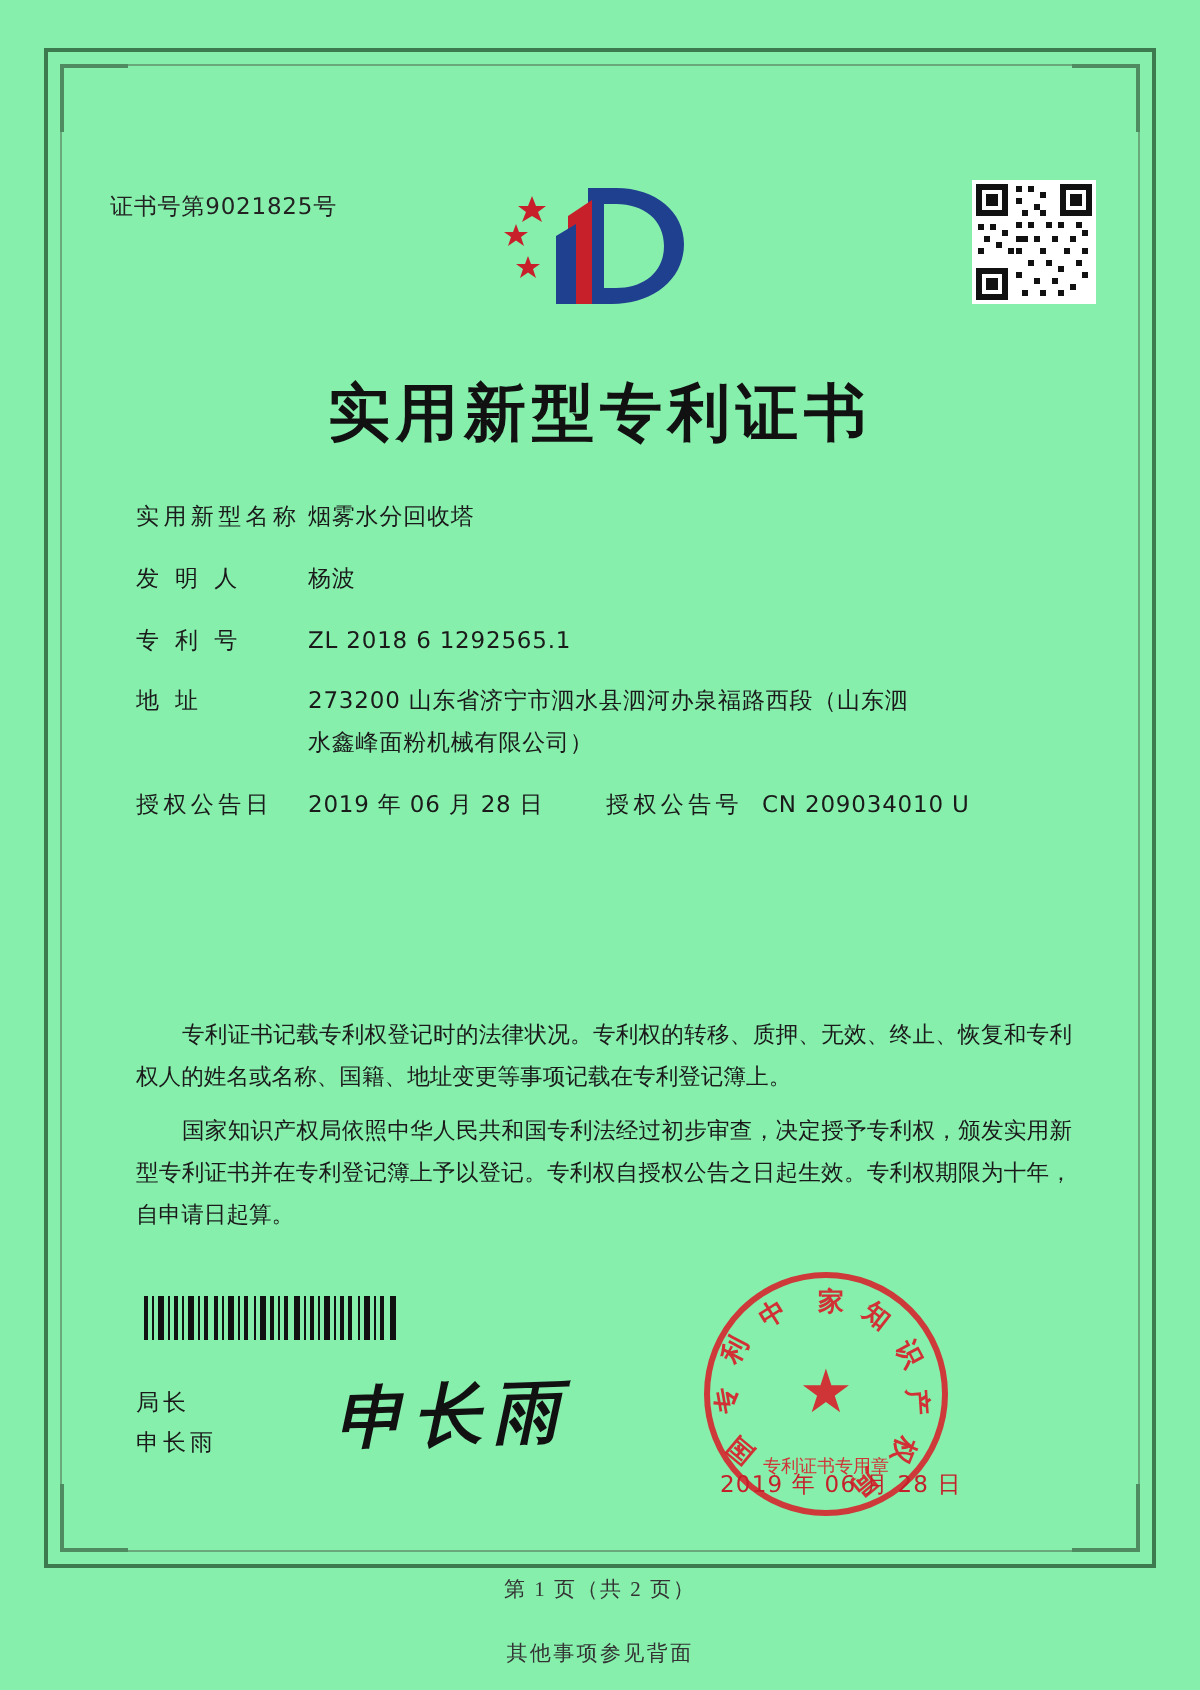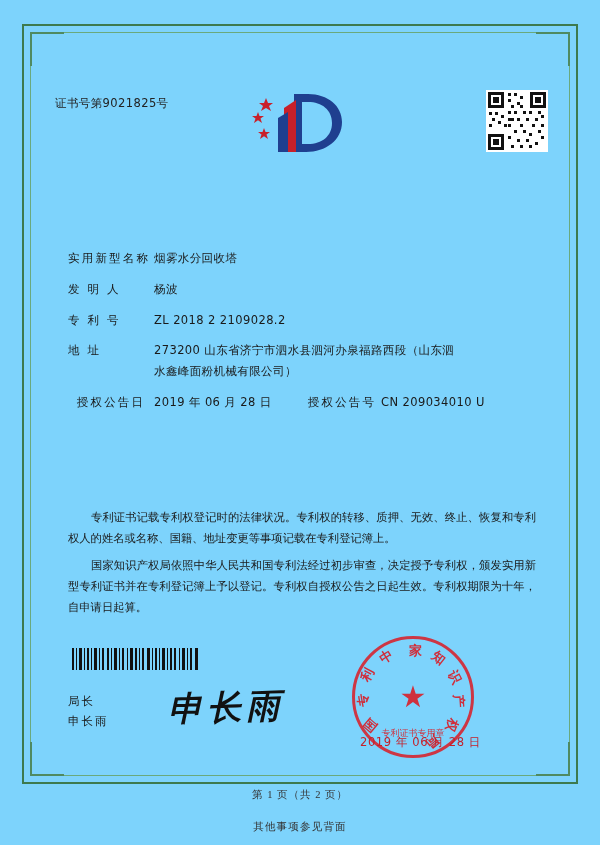--- a/index.html
+++ b/index.html
@@ -12,21 +12,21 @@
     height: 845px;
     font-family: "DejaVu Sans", sans-serif;
     color: #1a1a1a;
     position: relative;
     overflow: hidden;
   }
 
   .page {
     position: absolute;
     inset: 0;
-    background: #7dd3fc;
+    background: #86efac;
   }
 
   
   .border-outer {
     position: absolute;
     left: 22px;
     top: 24px;
     width: 556px;
     height: 760px;
     border: 2px solid #3d7a4e;
@@ -123,21 +123,20 @@
     display: block;
     margin-top: 3px;
   }
   .row-split { display: flex; }
   .row-split .half { display: flex; flex: 1; }
   .row-split .half .lbl2 {
     width: 86px;
     flex: 0 0 86px;
     letter-spacing: 2.2px;
     white-space: nowrap;
-    text-align: center;
   }
   .row-split .half.second .lbl2 {
     width: 78px;
     flex: 0 0 78px;
   }
 
   
   .paras {
     position: absolute;
     left: 68px;
@@ -337,36 +336,37 @@
           <rect x="49" y="52" width="3" height="3"></rect>
         <rect x="25" y="55" width="3" height="3"></rect>
           <rect x="34" y="55" width="3" height="3"></rect>
           <rect x="43" y="55" width="3" height="3"></rect>
         <rect x="55" y="46" width="3" height="3"></rect>
           <rect x="22" y="28" width="3" height="3"></rect>
       </g>
     </svg>
   </div>
 
+  <div class="title">实用新型专利证书</div>
 
   <div class="fields">
 
     <div class="row">
       <div class="lbl">实用新型名称</div>
       <div class="val">烟雾水分回收塔</div>
     </div>
 
     <div class="row">
       <div class="lbl">发 明 人</div>
       <div class="val">杨波</div>
     </div>
 
     <div class="row">
       <div class="lbl">专 利 号</div>
-      <div class="val">ZL 2018 2 2109028.2</div>
+      <div class="val">ZL 2018 6 1292565.1</div>
     </div>
 
 
 
     <div class="row">
       <div class="lbl">地 址</div>
       <div class="val">
         <span>273200  山东省济宁市泗水县泗河办泉福路西段（山东泗</span>
         <span class="cont">水鑫峰面粉机械有限公司）</span>
       </div>

